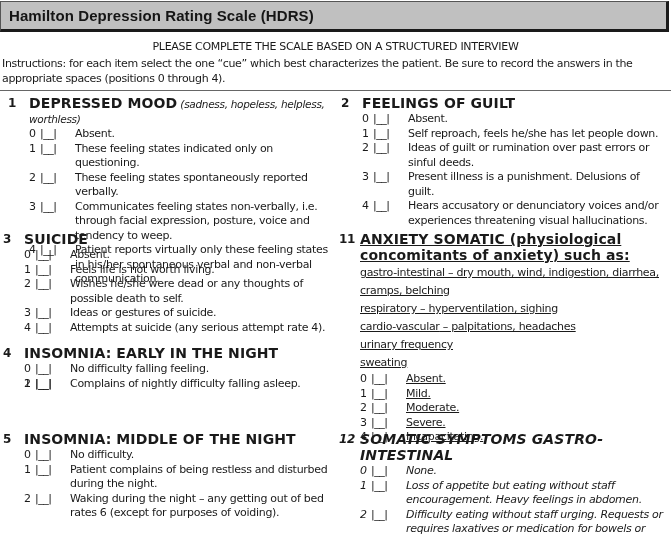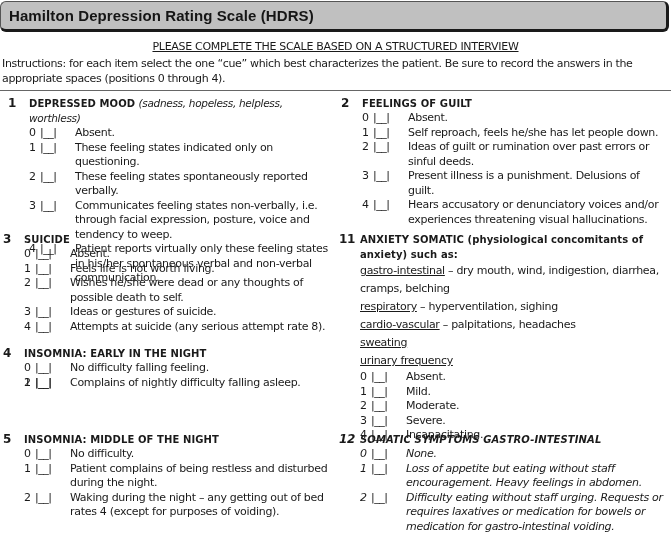--- a/index.html
+++ b/index.html
@@ -6,44 +6,43 @@
   body {
     width: 671px; height: 535px; overflow: hidden; position: relative;
     font-family: "DejaVu Sans", sans-serif; color: #1a1a1a;
   }
   .header-bar {
     position: absolute; left: 0; top: 1px; width: 665px; height: 27px;
     background: #c0c0c0;
     border-top: 1px solid #555; border-left: 1px solid #555;
     border-right: 3px solid #1a1a1a; border-bottom: 3px solid #1a1a1a;
     box-sizing: content-box;
-    border-radius: 6px;
   }
   .header-title {
     position: absolute; left: 8px; top: 5px;
     font-family: "Liberation Sans", sans-serif; font-weight: bold; font-size: 15px;
     letter-spacing: 0.1px; color: #151515;
   }
   .subtitle {
     position: absolute; left: 0; top: 40px; width: 671px; text-align: center;
-    font-size: 11px; letter-spacing: -0.3px; text-decoration: underline;
+    font-size: 11px; letter-spacing: -0.3px;
   }
   .instructions {
     position: absolute; left: 2px; top: 56px; width: 668px;
     font-size: 11px; line-height: 15px; letter-spacing: -0.35px;
   }
   .separator {
     position: absolute; left: 0; top: 90px; width: 671px; height: 1px; background: #666;
   }
   .item { position: absolute; font-size: 11px; letter-spacing: -0.3px; }
   .item-head { position: relative; line-height: 15px; padding-left: 21px; }
   .item-num {
     position: absolute; left: 0; top: 0; font-weight: bold; font-size: 12px;
   }
-  .item-title { font-weight: bold; font-size: 10px; letter-spacing: 0.1px; }
+  .item-title { font-weight: bold; font-size: 14px; letter-spacing: 0.1px; }
   .item-sub { font-style: italic; font-weight: normal; font-size: 10.5px; }
   .option { position: relative; line-height: 14.5px; padding-left: 67px; }
   .opt-num { position: absolute; left: 21px; top: 0; }
   .opt-box { position: absolute; left: 32px; top: 0; letter-spacing: -0.5px; }
   .examples { padding-left: 21px; line-height: 18px; }
   .u { text-decoration: underline; }
 </style>
 </head>
 <body>
 
@@ -82,54 +81,54 @@
 
 <div class="item" style="left:3px; top:232px; width:327px;">
   <div class="item-head">
     <span class="item-num">3</span>
     <span class="item-title">SUICIDE</span>
   </div>
   <div class="option"><span class="opt-num">0</span><span class="opt-box">|__|</span><span>Absent.</span></div>
   <div class="option"><span class="opt-num">1</span><span class="opt-box">|__|</span><span>Feels life is not worth living.</span></div>
   <div class="option"><span class="opt-num">2</span><span class="opt-box">|__|</span><span>Wishes he/she were dead or any thoughts of possible death to self.</span></div>
   <div class="option"><span class="opt-num">3</span><span class="opt-box">|__|</span><span>Ideas or gestures of suicide.</span></div>
-  <div class="option"><span class="opt-num">4</span><span class="opt-box">|__|</span><span>Attempts at suicide (any serious attempt rate 8).</span></div>
+  <div class="option"><span class="opt-num">4</span><span class="opt-box">|__|</span><span>Attempts at suicide (any serious attempt rate 4).</span></div>
 </div>
 
 <div class="item" style="left:3px; top:346px; width:327px;">
   <div class="item-head">
     <span class="item-num">4</span>
     <span class="item-title">INSOMNIA: EARLY IN THE NIGHT</span>
   </div>
   <div class="option"><span class="opt-num">0</span><span class="opt-box">|__|</span><span>No difficulty falling feeling.</span></div>
   <div class="option"><span class="opt-num">1</span><span class="opt-box">|__|</span></div>
   <div class="option"><span class="opt-num">2</span><span class="opt-box">|__|</span><span>Complains of nightly difficulty falling asleep.</span></div>
 </div>
 
 <div class="item" style="left:3px; top:432px; width:327px;">
   <div class="item-head">
     <span class="item-num">5</span>
     <span class="item-title">INSOMNIA: MIDDLE OF THE NIGHT</span>
   </div>
   <div class="option"><span class="opt-num">0</span><span class="opt-box">|__|</span><span>No difficulty.</span></div>
   <div class="option"><span class="opt-num">1</span><span class="opt-box">|__|</span><span>Patient complains of being restless and disturbed during the night.</span></div>
-  <div class="option"><span class="opt-num">2</span><span class="opt-box">|__|</span><span>Waking during the night – any getting out of bed rates 4 (except for purposes of voiding).</span></div>
+  <div class="option"><span class="opt-num">2</span><span class="opt-box">|__|</span><span>Waking during the night – any getting out of bed rates 6 (except for purposes of voiding).</span></div>
 </div>
 
-<div class="item" style="left:339px; top:232px; width:330px;">
+<div class="item" style="left:339px; top:232px; width:330px;text-decoration:underline;">
   <div class="item-head">
     <span class="item-num">11</span>
     <span class="item-title">ANXIETY SOMATIC (physiological concomitants of anxiety) such as:</span>
   </div>
   <div class="examples">
     <div><span class="u">gastro-intestinal</span><span> – dry mouth, wind, indigestion, diarrhea, cramps, belching</span></div>
     <div><span class="u">respiratory</span><span> – hyperventilation, sighing</span></div>
     <div><span class="u">cardio-vascular</span><span> – palpitations, headaches</span></div>
+    <div><span class="u">urinary frequency</span></div>
     <div><span class="u">sweating</span></div>
-    <div><span class="u">urinary frequency</span></div>
   </div>
   <div class="option"><span class="opt-num">0</span><span class="opt-box">|__|</span><span>Absent.</span></div>
   <div class="option"><span class="opt-num">1</span><span class="opt-box">|__|</span><span>Mild.</span></div>
   <div class="option"><span class="opt-num">2</span><span class="opt-box">|__|</span><span>Moderate.</span></div>
   <div class="option"><span class="opt-num">3</span><span class="opt-box">|__|</span><span>Severe.</span></div>
   <div class="option"><span class="opt-num">4</span><span class="opt-box">|__|</span><span>Incapacitating.</span></div>
 </div>
 
 <div class="item" style="left:339px; top:432px; width:330px;font-style:italic;">
   <div class="item-head">

